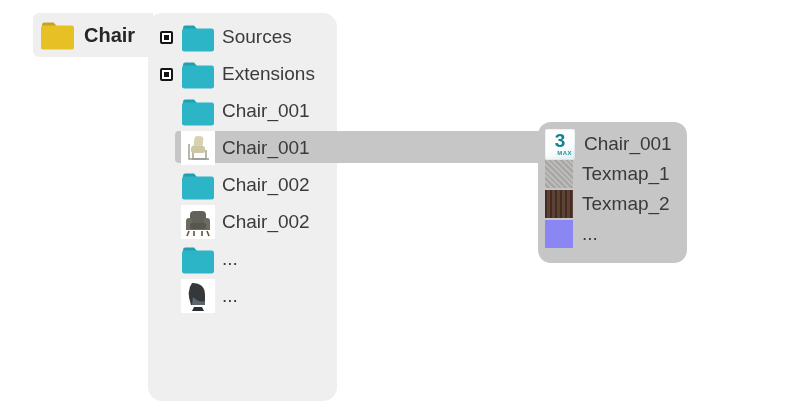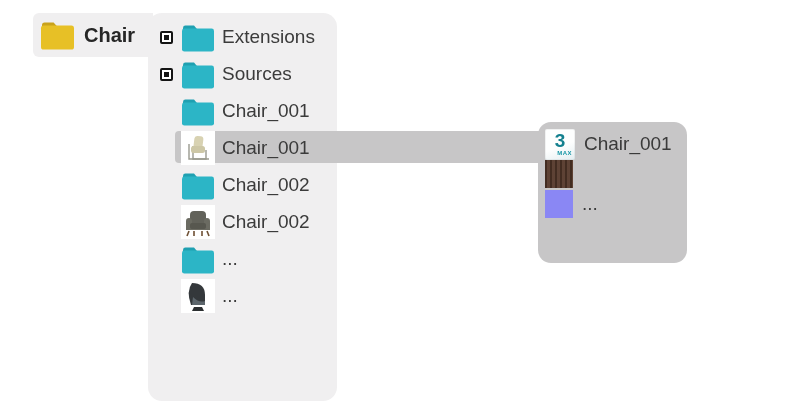--- a/index.html
+++ b/index.html
@@ -97,34 +97,34 @@
     <div class="tree-row">
       <span class="bullet-col">
           <span class="bullet"></span>
         </span>
       <span class="icon-col">
         <svg width="36" height="31" viewBox="0 0 36 31">
           <path d="M3 6 q0-2.4 2.4-2.4 h8.6 l3.6 4.1 H3 z" fill="#1fa0b1"></path>
           <rect x="2" y="6.6" width="32" height="23" rx="2.4" fill="#2cb5c6"></rect>
         </svg>
       </span>
-      <span class="tree-label">Extensions</span>
+      <span class="tree-label">Sources</span>
     </div>
 
     <div class="tree-row">
       <span class="bullet-col">
           <span class="bullet"></span>
         </span>
       <span class="icon-col">
         <svg width="36" height="31" viewBox="0 0 36 31">
           <path d="M3 6 q0-2.4 2.4-2.4 h8.6 l3.6 4.1 H3 z" fill="#1fa0b1"></path>
           <rect x="2" y="6.6" width="32" height="23" rx="2.4" fill="#2cb5c6"></rect>
         </svg>
       </span>
-      <span class="tree-label">Sources</span>
+      <span class="tree-label">Extensions</span>
     </div>
 
 
     <div class="tree-row">
       <span class="bullet-col"></span>
       <span class="icon-col">
         <svg width="36" height="31" viewBox="0 0 36 31">
           <path d="M3 6 q0-2.4 2.4-2.4 h8.6 l3.6 4.1 H3 z" fill="#1fa0b1"></path>
           <rect x="2" y="6.6" width="32" height="23" rx="2.4" fill="#2cb5c6"></rect>
         </svg>
@@ -207,23 +207,28 @@
   <div class="detail-panel">
 
     <div class="detail-row">
       <span class="max-icon">
         <span class="digit">3</span>
         <span class="sub">MAX</span>
       </span>
       <span class="detail-label">Chair_001</span>
     </div>
 
+    <div class="detail-row">
+      <span class="swatch tex-gray" style="background-color: rgb(178, 176, 174);"></span>
+      <span class="detail-label">Texmap_1</span>
+    </div>
 
     <div class="detail-row">
       <span class="swatch tex-wood" style="background-color: rgb(85, 56, 42);"></span>
+      <span class="detail-label">Texmap_2</span>
     </div>
 
     <div class="detail-row">
       <span class="swatch" style="background-color: rgb(138, 135, 244);"></span>
       <span class="detail-label">...</span>
     </div>
 
   </div>
 
 </div>

